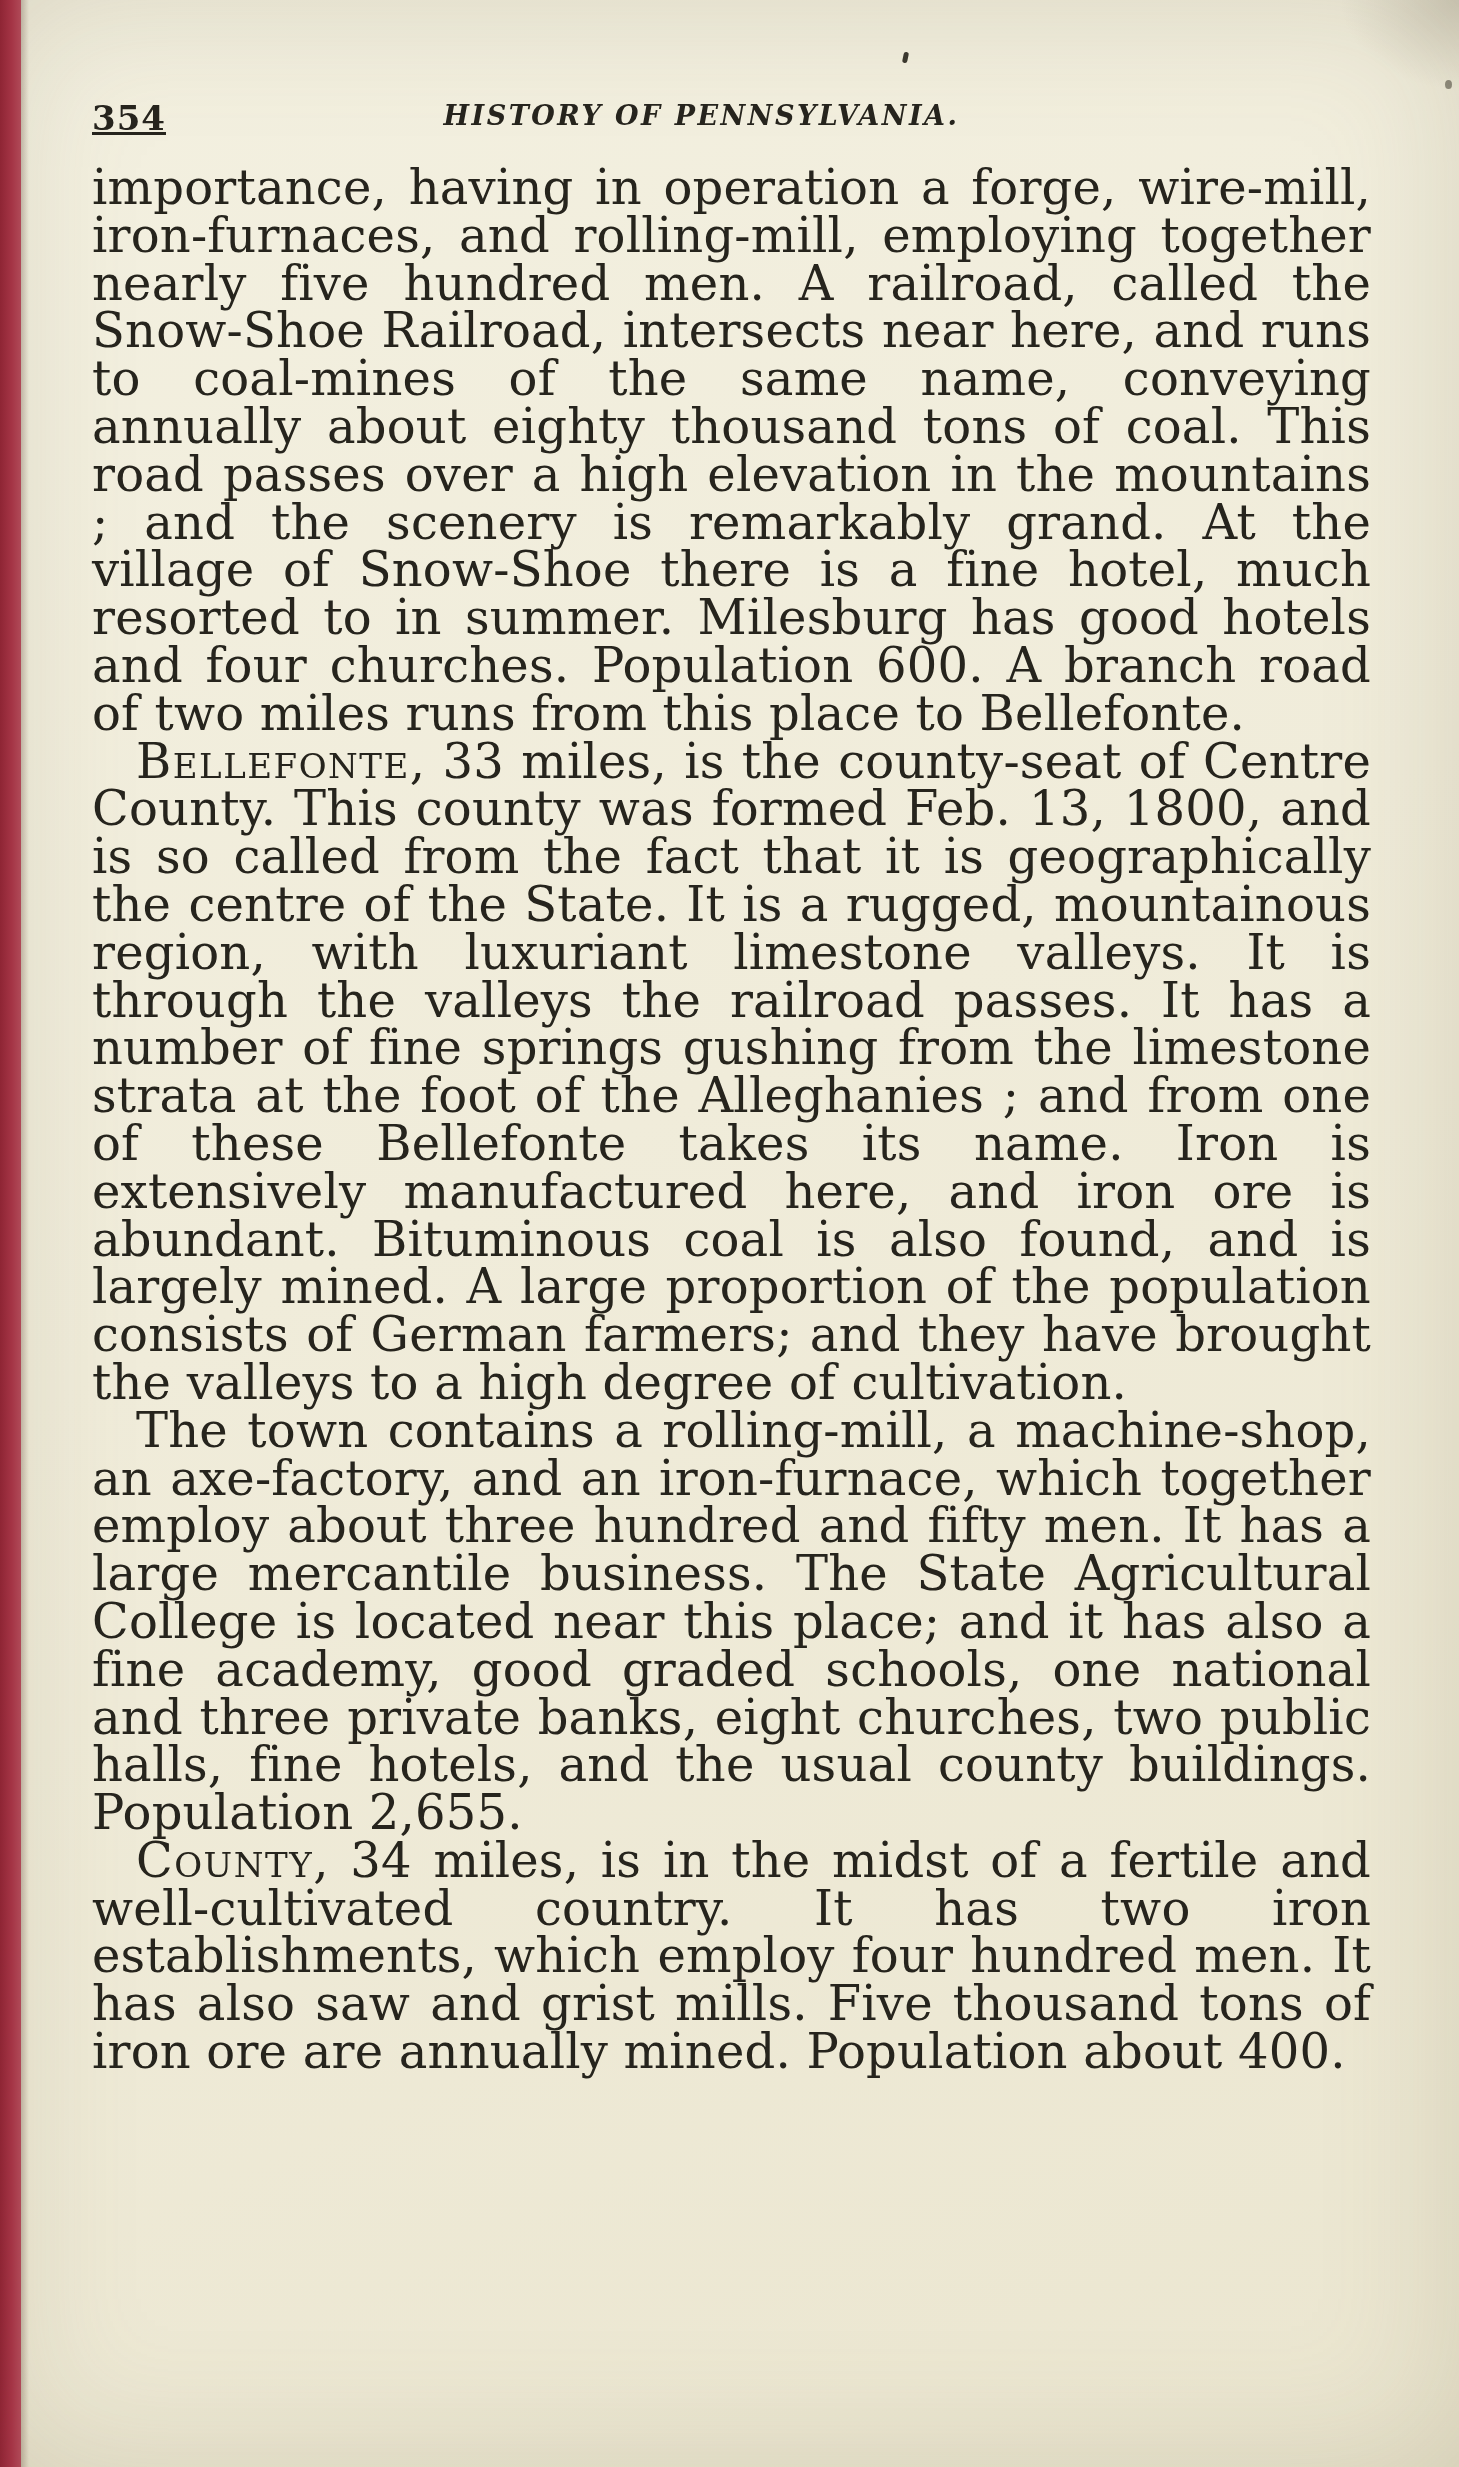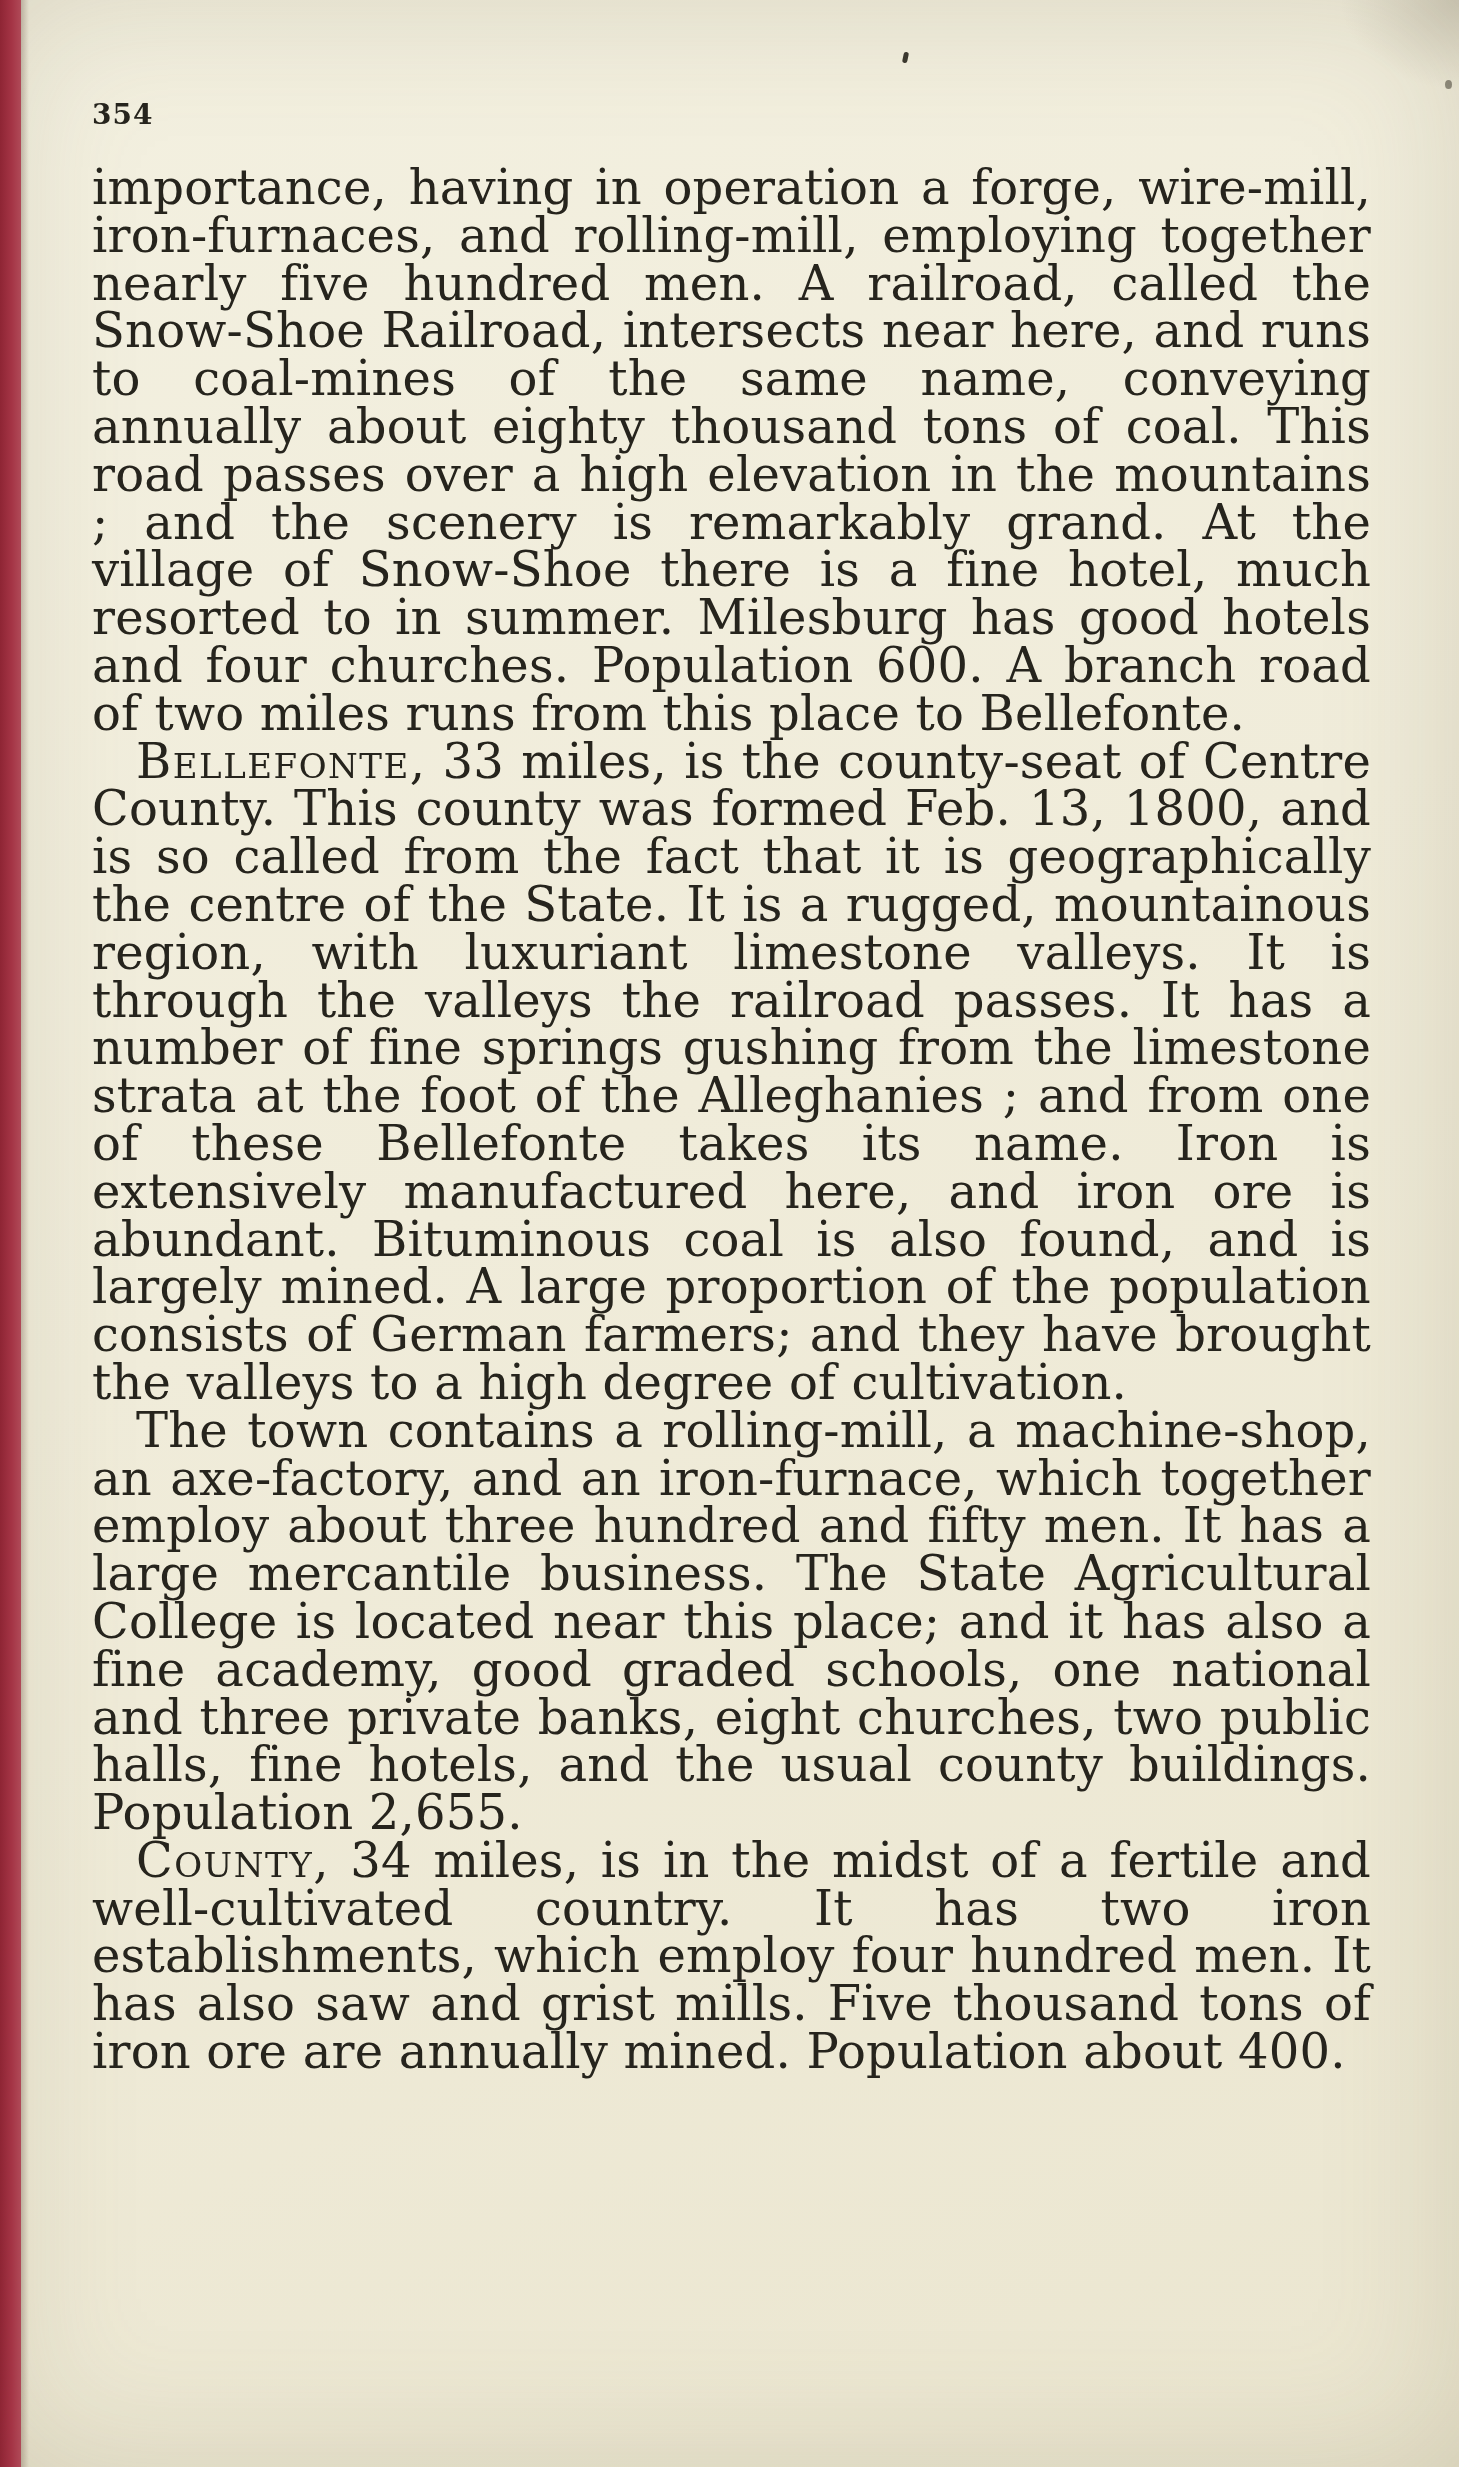--- a/index.html
+++ b/index.html
@@ -59,23 +59,24 @@
     z-index: 1;
   }
   .page-header {
     position: relative;
     height: 44px;
     margin-bottom: 24px;
   }
   .page-number {
     position: absolute;
     left: 0; top: 2px;
-    font-size: 28px;
+    font-size: 34px;
     font-weight: 700;
     letter-spacing: 1px;
+    text-decoration: underline;
   }
   .running-title {
     position: absolute;
     left: 0; right: 60px;
     top: 4px;
     text-align: center;
     font-style: italic;
     font-weight: 700;
     font-size: 27px;
     letter-spacing: 2.5px;
@@ -99,20 +100,21 @@
 <div class="scan">
   <div class="binding-strip"></div>
   <div class="corner-shade"></div>
   <div class="speck speck-1"></div>
   <div class="speck speck-2"></div>
 
   <div class="page">
 
     <header class="page-header">
       <span class="page-number">354</span>
+      <span class="running-title">HISTORY OF PENNSYLVANIA.</span>
     </header>
 
     <main class="body-text">
 
       <p class="para"><span>importance, having in operation a forge, wire-mill, iron-furnaces, and rolling-mill, employing together nearly five hundred men. A railroad, called the Snow-Shoe Railroad, intersects near here, and runs to coal-mines of the same name, conveying annually about eighty thousand tons of coal. This road passes over a high elevation in the mountains ; and the scenery is remarkably grand. At the village of Snow-Shoe there is a fine hotel, much resorted to in summer. Milesburg has good hotels and four churches. Population 600. A branch road of two miles runs from this place to Bellefonte.</span></p>
 
       <p class="para indent"><span class="lead">Bellefonte</span><span>, 33 miles, is the county-seat of Centre County. This county was formed Feb. 13, 1800, and is so called from the fact that it is geographically the centre of the State. It is a rugged, mountainous region, with luxuriant limestone valleys. It is through the valleys the railroad passes. It has a number of fine springs gushing from the limestone strata at the foot of the Alleghanies ; and from one of these Bellefonte takes its name. Iron is extensively manufactured here, and iron ore is abundant. Bituminous coal is also found, and is largely mined. A large proportion of the population consists of German farmers; and they have brought the valleys to a high degree of cultivation.</span></p>
 
       <p class="para indent"><span>The town contains a rolling-mill, a machine-shop, an axe-factory, and an iron-furnace, which together employ about three hundred and fifty men. It has a large mercantile business. The State Agricultural College is located near this place; and it has also a fine academy, good graded schools, one national and three private banks, eight churches, two public halls, fine hotels, and the usual county buildings. Population 2,655.</span></p>
 

